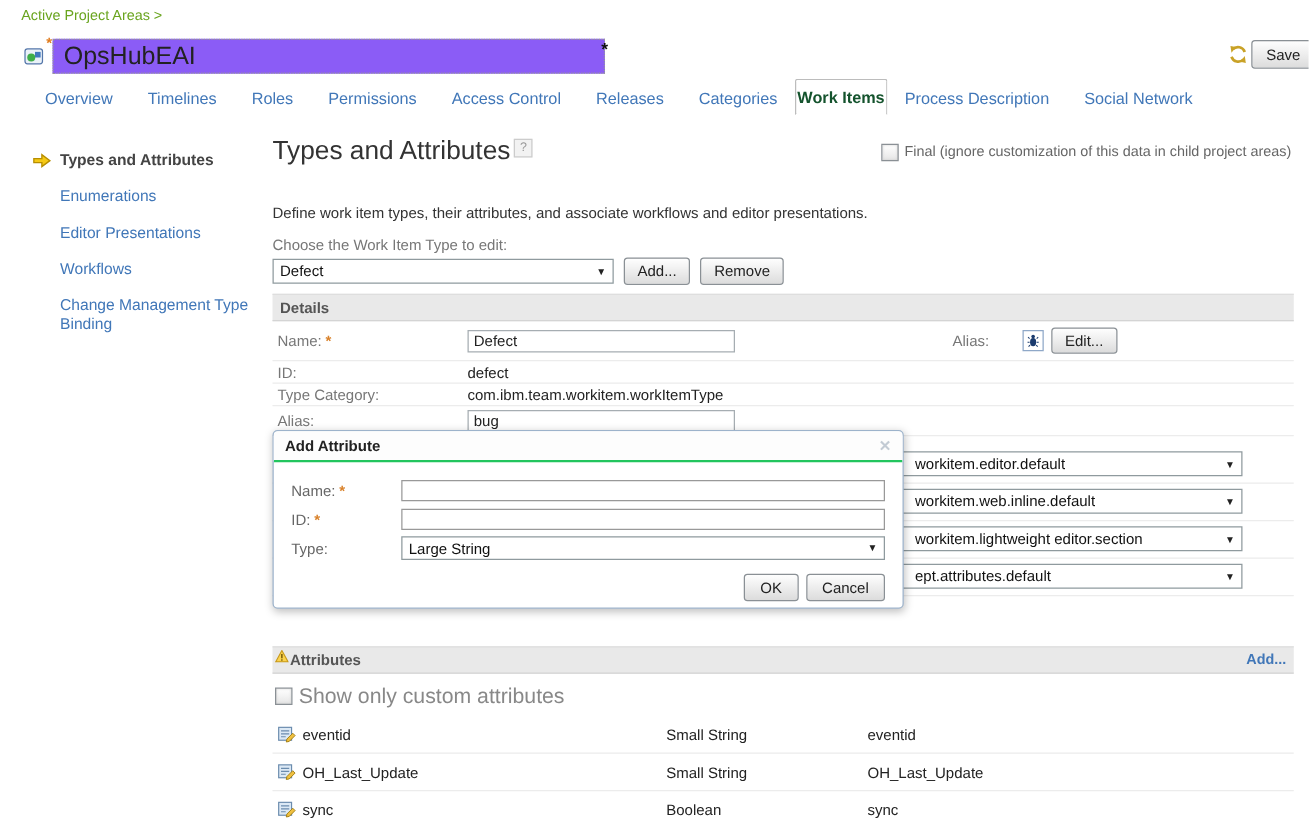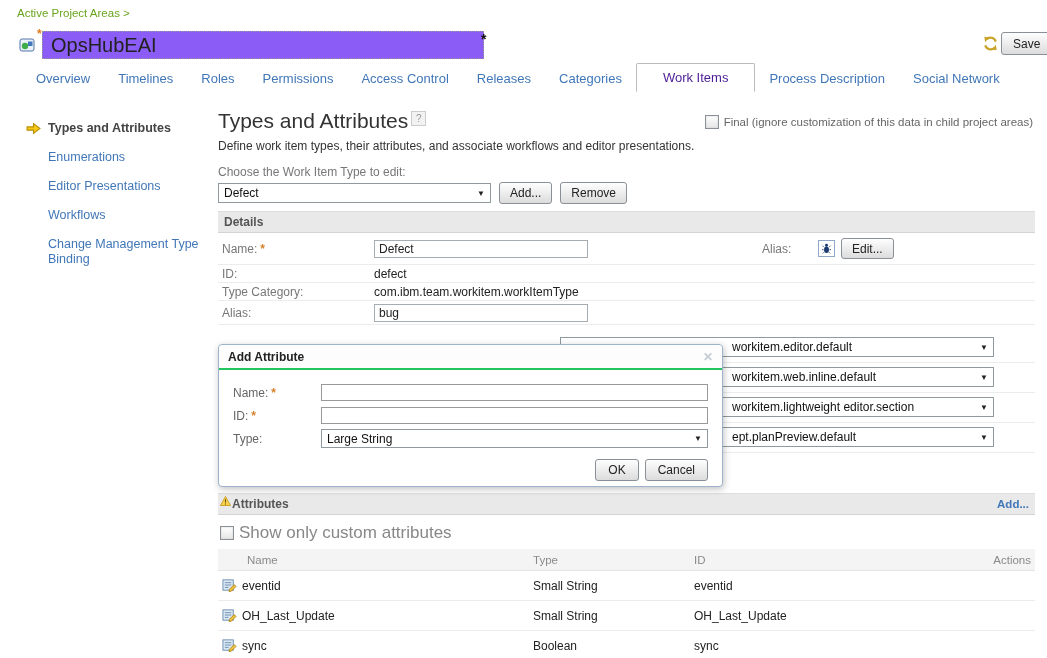--- a/index.html
+++ b/index.html
@@ -14,39 +14,39 @@
                font-family:inherit;font-size:20px;color:#222;padding:0 8px;background:#8b5cf6;}
   .dirty-star{position:absolute;left:481px;top:31px;font-size:14px;font-weight:bold;color:#111;}
   .sync-icon{position:absolute;left:982px;top:35px;width:17px;height:17px;cursor:pointer;}
   .btn{font-family:inherit;font-size:12px;color:#222;background:linear-gradient(#fefefe,#dcdcdc);
        border:1px solid #8a9095;border-radius:3px;cursor:pointer;}
   .save-btn{position:absolute;left:1001px;top:32px;height:23px;padding:0 11px;}
 
   
   .tabs{position:absolute;left:22px;top:64px;right:0;height:28px;display:flex;align-items:flex-end;}
   .tab{font-size:13px;color:#4177b8;padding:6px 14px;white-space:nowrap;cursor:pointer;}
-  .tab.selected{color:#4c1d95;font-weight:normal;background:#fff;border:1px solid #bcbcbc;border-bottom:1px solid #fff;
-                border-radius:2px 2px 0 0;padding:6px 26px;}
+  .tab.selected{color:#14532d;font-weight:bold;background:#fff;border:1px solid #bcbcbc;border-bottom:1px solid #fff;
+                border-radius:2px 2px 0 0;padding:6px 1px;}
 
   
   .sidebar{position:absolute;left:0;top:114px;width:218px;}
   .side-item{position:relative;padding:7px 10px 7px 48px;font-size:12.5px;color:#4177b8;cursor:pointer;line-height:15px;}
   .side-item.active{color:#444;font-weight:bold;}
   .side-arrow{position:absolute;left:26px;top:8px;width:15px;height:13px;}
 
   
   .main{position:absolute;left:218px;top:105px;width:817px;}
   .heading-row{position:relative;height:34px;padding-top:4px;box-sizing:border-box;}
   .page-title{margin:0;display:inline;font-size:21px;font-weight:400;color:#333;}
   .help-icon{display:inline-block;width:13px;height:13px;background:#f2f2f2;border:1px solid #ccc;color:#999;
              font-size:10px;text-align:center;line-height:13px;vertical-align:super;margin-left:3px;cursor:pointer;}
   .final-option{position:absolute;right:2px;top:10px;display:flex;align-items:center;font-size:11.5px;color:#666;}
   .cb{width:12px;height:12px;border:1px solid #8a9095;background:linear-gradient(#fff,#e6e6e6);
       display:inline-block;margin-right:5px;box-shadow:inset 0 0 2px #ccc;cursor:pointer;flex-shrink:0;}
-  .desc{margin-top:0;font-size:12px;color:#333;}
+  .desc{margin-top:24px;font-size:12px;color:#333;}
   .chooser-label{margin-top:12px;font-size:12px;color:#777;}
   .chooser-row{margin-top:3px;display:flex;align-items:center;height:22px;}
   .selectbox{display:flex;align-items:center;border:1px solid #8f9a9e;background:#fff;height:20px;
              font-size:12px;color:#111;padding:0 5px;box-sizing:border-box;cursor:pointer;}
   .sel-arrow{margin-left:auto;font-size:8px;color:#222;padding-left:6px;}
   .type-select{width:273px;}
   .chooser-row .btn{margin-left:8px;height:22px;padding:0 10px;}
 
   .section-bar{margin-top:7px;height:22px;background:#e9e9e9;border-top:1px solid #dedede;border-bottom:1px solid #d4d4d4;
                display:flex;align-items:center;padding:0 6px;font-size:12px;font-weight:bold;color:#555;box-sizing:border-box;}
@@ -231,21 +231,21 @@
       </div>
     </div>
     <div class="pres-row">
       <div class="selectbox pres-select">
         <span class="pres-text">workitem.lightweight editor.section</span>
         <span class="sel-arrow">▼</span>
       </div>
     </div>
     <div class="pres-row">
       <div class="selectbox pres-select">
-        <span class="pres-text">ept.planPreview.default</span>
+        <span class="pres-text">ept.attributes.default</span>
         <span class="sel-arrow">▼</span>
       </div>
     </div>
     <div class="spacer"></div>
 
     <div class="section-bar attr-bar">
       <span class="bar-left">
         <svg class="warn-icon" viewBox="0 0 12 11">
           <path d="M6 0.5 L11.5 10.5 H0.5 Z" fill="#fbd34f" stroke="#c89a1c"></path>
           <rect x="5.4" y="3.5" width="1.2" height="3.8" fill="#6b5200"></rect>
@@ -255,26 +255,20 @@
       </span>
       <span class="add-link">Add...</span>
     </div>
 
     <div class="filter-row">
       <span class="cb"></span>
       <span>Show only custom attributes</span>
     </div>
 
     <div class="attr-table">
-      <div class="t-head">
-        <span class="th-name">Name</span>
-        <span>Type</span>
-        <span>ID</span>
-        <span class="th-actions">Actions</span>
-      </div>
 
       <div class="t-row">
         <span class="cell-name">
           <svg width="15" height="15" viewBox="0 0 16 16">
             <rect x="1" y="2" width="11" height="11" fill="#dce9f5" stroke="#6b8cae"></rect>
             <path d="M3 5 h7 M3 7.5 h7 M3 10 h4" stroke="#6b8cae" fill="none"></path>
             <path d="M8 12 L13 7 L15 9 L10 14 L7.5 14.5 Z" fill="#f0c040" stroke="#a07d10" stroke-width="0.8"></path>
           </svg>
           <span>eventid</span>
         </span>

